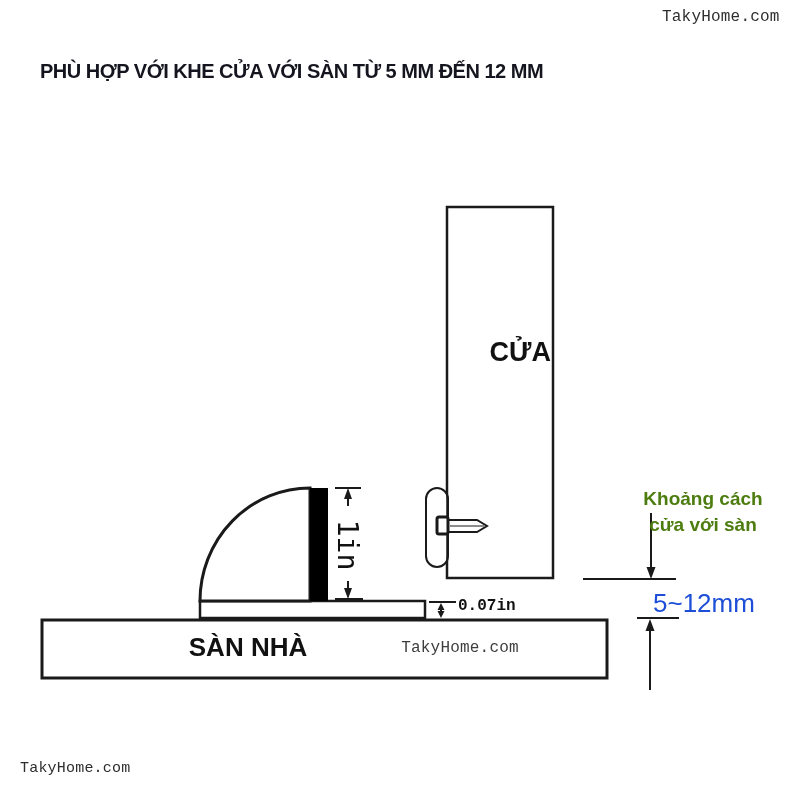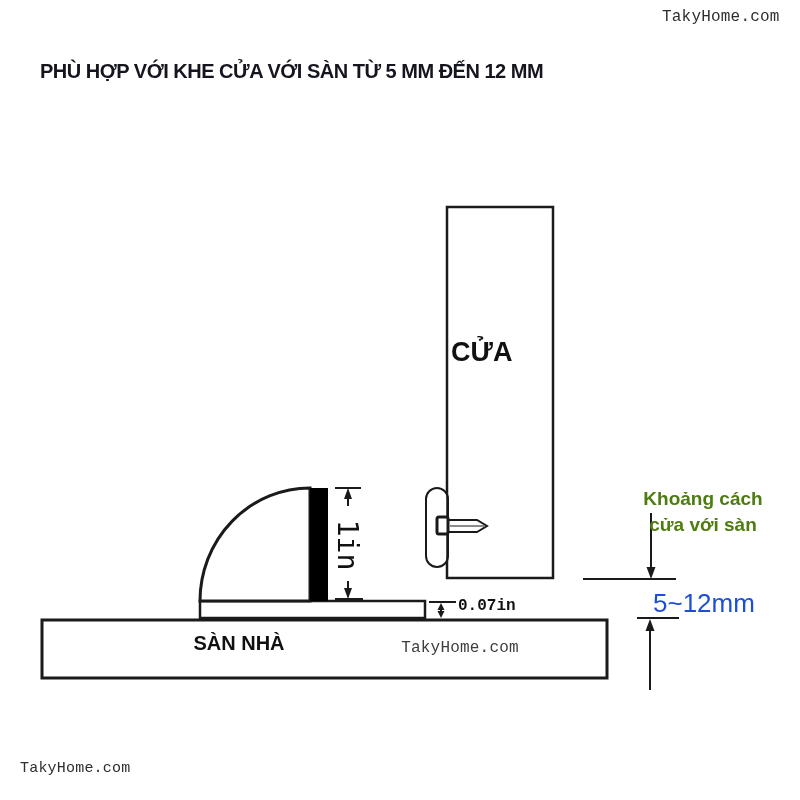--- a/index.html
+++ b/index.html
@@ -29,31 +29,31 @@
     font-size: 20px;
     font-weight: 700;
     letter-spacing: -0.5px;
     color: #15151f;
     white-space: nowrap;
   }
   .door-label {
     left: 451px;
     top: 337px;
     width: 100px;
-    text-align: left;
+    text-align: right;
     font-size: 27px;
     font-weight: 700;
     color: #111111;
   }
   .floor-label {
-    left: 164px;
+    left: 173px;
     top: 632px;
     width: 150px;
     text-align: center;
-    font-size: 20px;
+    font-size: 26px;
     font-weight: 700;
     color: #111111;
   }
   .floor-watermark {
     left: 400px;
     top: 639px;
     width: 120px;
     text-align: center;
     font-size: 16px;
     color: #3d3d3d;

